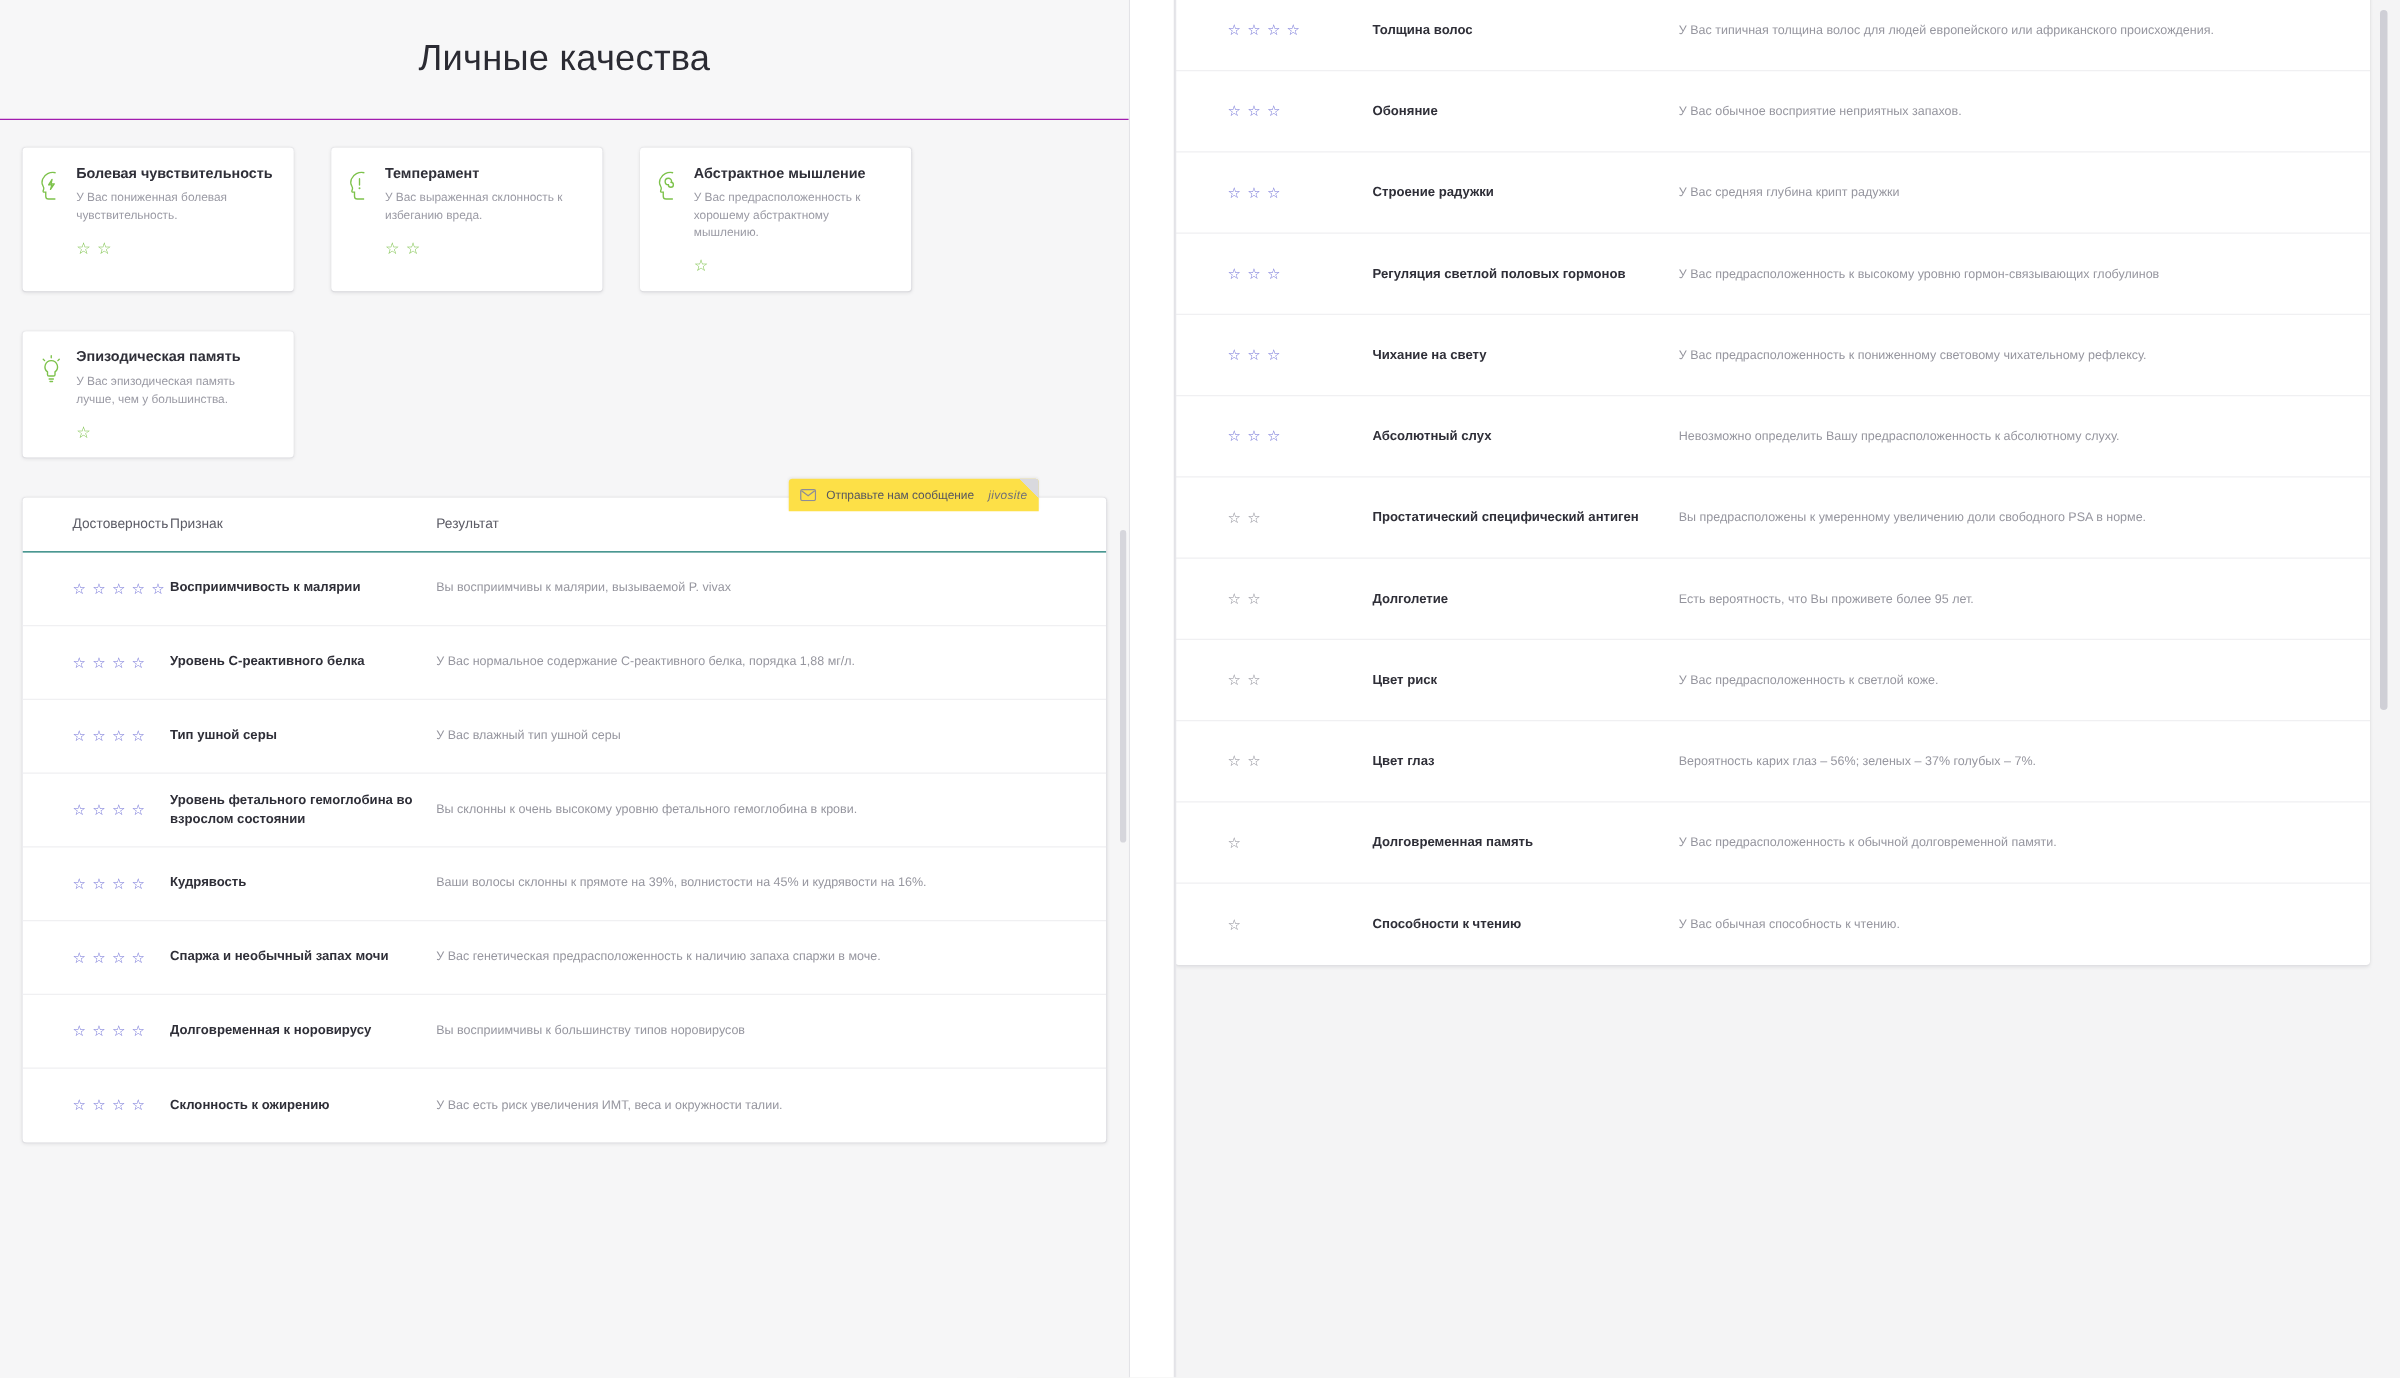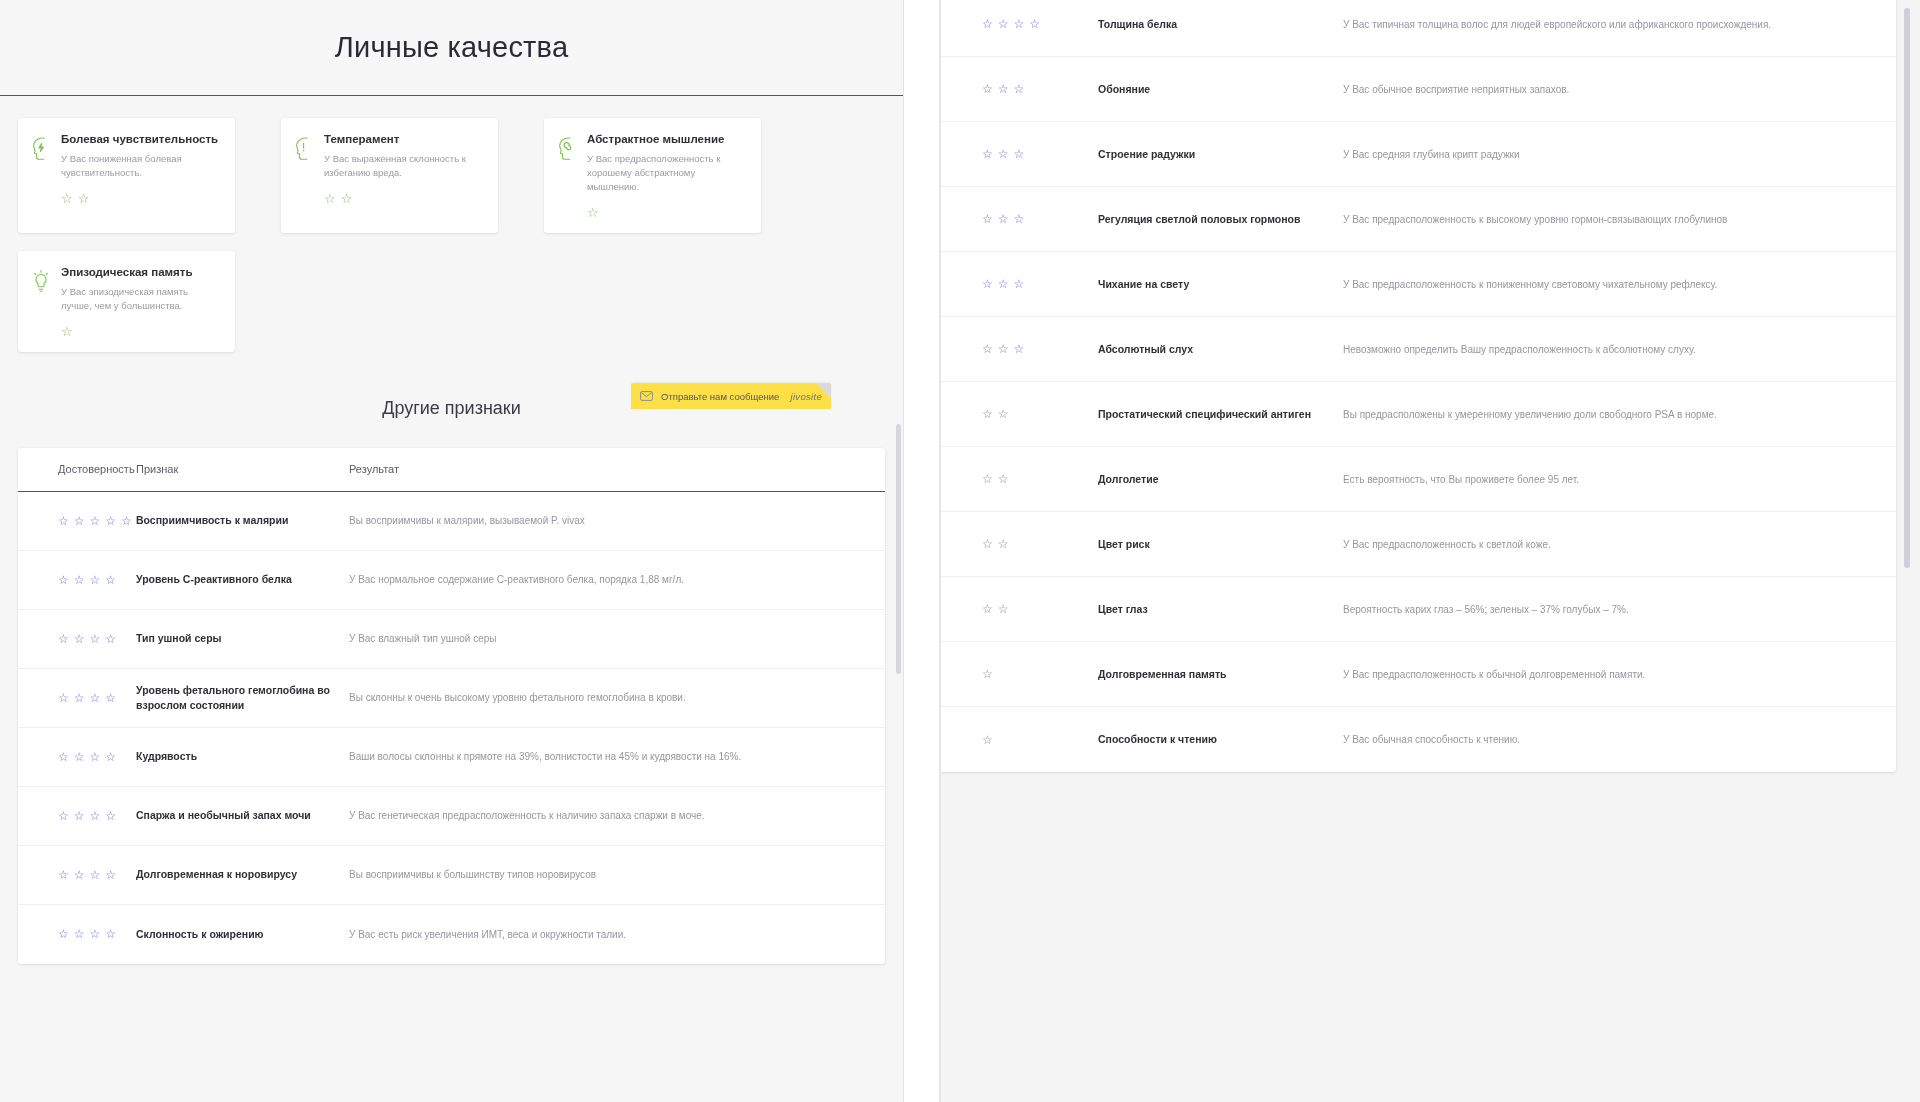--- a/index.html
+++ b/index.html
@@ -45,22 +45,22 @@
     color: #2b2b33;
     letter-spacing: .2px;
   }
 
   
   .cards-area {
     padding: 22px 18px 0 18px;
   }
   .cards-row {
     display: flex;
-    gap: 46px;
-    margin-bottom: 18px;
+    gap: 30px;
+    margin-bottom: 32px;
   }
   .trait-card {
     width: 217px;
     background: #ffffff;
     border-radius: 3px;
     box-shadow: 0 1px 3px rgba(30,30,50,.10), 0 0 1px rgba(30,30,50,.08);
     padding: 14px 14px 14px 12px;
     min-height: 92px;
     display: flex;
     gap: 9px;
@@ -351,23 +351,20 @@
             <div class="trait-name">Эпизодическая память</div>
             <div class="trait-desc">У Вас эпизодическая память лучше, чем у большинства.</div>
             <div class="trait-stars">
                 <span class="st">☆</span>
               </div>
           </div>
         </div>
       </div>
     </div>
 
-    <div class="section-heading-wrap">
-      <h2 class="section-heading">Другие признаки</h2>
-    </div>
 
     <div class="jivo-widget">
       <span class="jivo-env">
         <svg viewBox="0 0 13 10" fill="none" stroke="currentColor" stroke-width="1">
           <rect x="0.6" y="0.6" width="11.8" height="8.8" rx="1.2"></rect>
           <path d="M1.2 1.6 6.5 5.6l5.3-4"></path>
         </svg>
       </span>
       <span class="jivo-text">Отправьте нам сообщение</span>
       <span class="jivo-brand">jivosite</span>
@@ -507,21 +504,21 @@
     <div class="table-card">
       <div>
           <div class="tbl-row">
             <div class="col-stars">
               <span class="star">☆</span>
               <span class="star">☆</span>
               <span class="star">☆</span>
               <span class="star">☆</span>
             </div>
             <div class="col-name">
-              <div class="cell-name">Толщина белка</div>
+              <div class="cell-name">Толщина волос</div>
             </div>
             <div class="col-result">
               <div class="cell-result">У Вас типичная толщина волос для людей европейского или африканского происхождения.</div>
             </div>
           </div>
           <div class="tbl-row">
             <div class="col-stars">
               <span class="star">☆</span>
               <span class="star">☆</span>
               <span class="star">☆</span>

